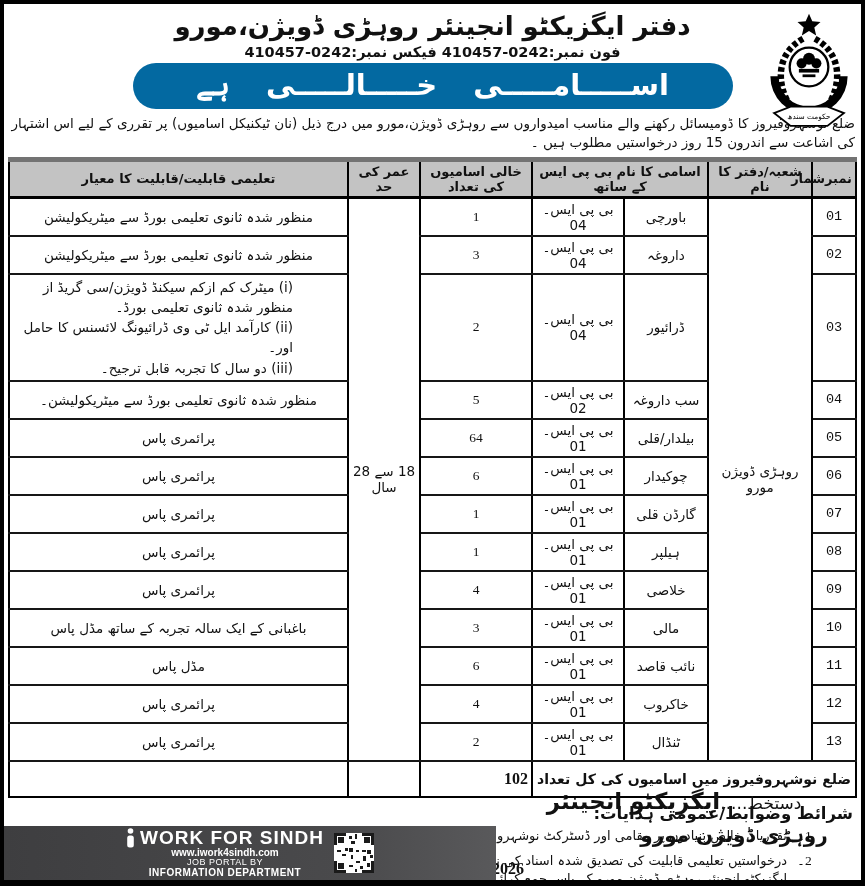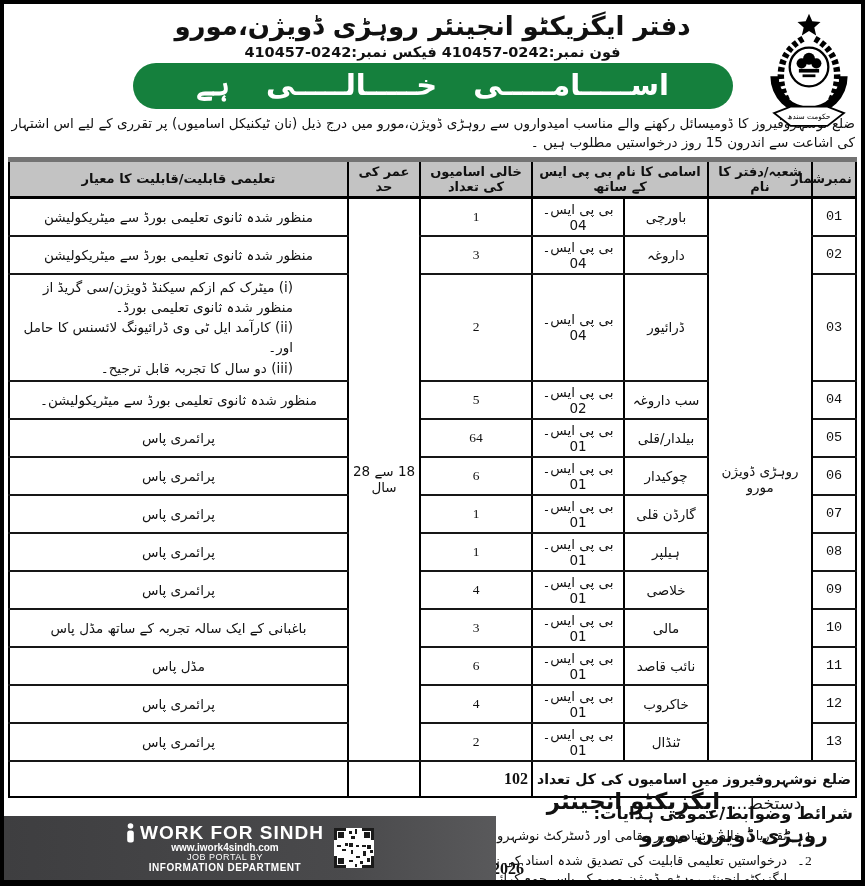--- a/index.html
+++ b/index.html
@@ -10,21 +10,21 @@
   }
   
   .hdr{position:relative;padding-top:4px;}
   .emblem{position:absolute;left:auto;right:6px;top:4px;width:92px;height:142px;}
   .office-title{
     text-align:center;font-size:26px;font-weight:bold;line-height:1.25;
     padding:2px 100px 0 100px;letter-spacing:0;
   }
   .phone-line{text-align:center;font-size:14.5px;font-weight:bold;margin-top:1px;}
   .banner{
-    width:600px;height:46px;margin:3px auto 2px auto;background:#15803d;border-radius:26px;
+    width:600px;height:46px;margin:3px auto 2px auto;background:#0369a1;border-radius:26px;
     color:#fff;font-size:29px;font-weight:bold;text-align:center;line-height:44px;
     word-spacing:26px;overflow:hidden;white-space:nowrap;
   }
   .intro{font-size:13.5px;padding:3px 6px 4px 6px;text-align:right;line-height:1.45;}
   
   table.vac{border-collapse:collapse;width:849px;margin:0 auto;table-layout:fixed;}
   table.vac{border:2px solid #000;}
   .vac th,.vac td{border-right:2px solid #000;border-left:1px solid #000;padding:2px 3px;vertical-align:middle;}
   .vac thead th{
     background:#c3c3c3;font-size:13px;font-weight:bold;height:30px;
@@ -50,21 +50,21 @@
   .sig{position:absolute;right:auto;left:490px;top:2px;width:360px;text-align:center;}
   .sig-l1{font-size:21px;}
   .sig-prefix{font-weight:normal;font-size:17px;}
   .sig-title{font-weight:bold;font-size:23px;}
   .sig-l2{font-size:20px;font-weight:bold;margin-top:9px;margin-left:120px;}
   .ref-no{
     position:absolute;left:380px;bottom:2px;direction:ltr;
     font-family:"Liberation Serif",serif;font-weight:bold;font-size:16px;
   }
   .sindh-box{
-    position:absolute;left:0;right:auto;bottom:0;width:492px;height:64px;
+    position:absolute;left:0;right:auto;bottom:0;width:492px;height:54px;
     background:linear-gradient(90deg,#3e3e40 0%,#4a4a4c 70%,#59595b 100%);
     color:#fff;display:flex;align-items:center;justify-content:center;gap:10px;direction:ltr;
     font-family:"Liberation Sans",sans-serif;
   }
   .sb-text{text-align:center;line-height:1.05;}
   .sb-brand{font-size:19px;font-weight:bold;letter-spacing:1px;display:flex;align-items:center;justify-content:center;gap:5px;}
   .sb-url{font-size:10px;font-weight:bold;}
   .sb-l1{font-size:9px;letter-spacing:.5px;}
   .sb-l2{font-size:10px;font-weight:bold;letter-spacing:.5px;}
   .qr{width:40px;height:40px;}

